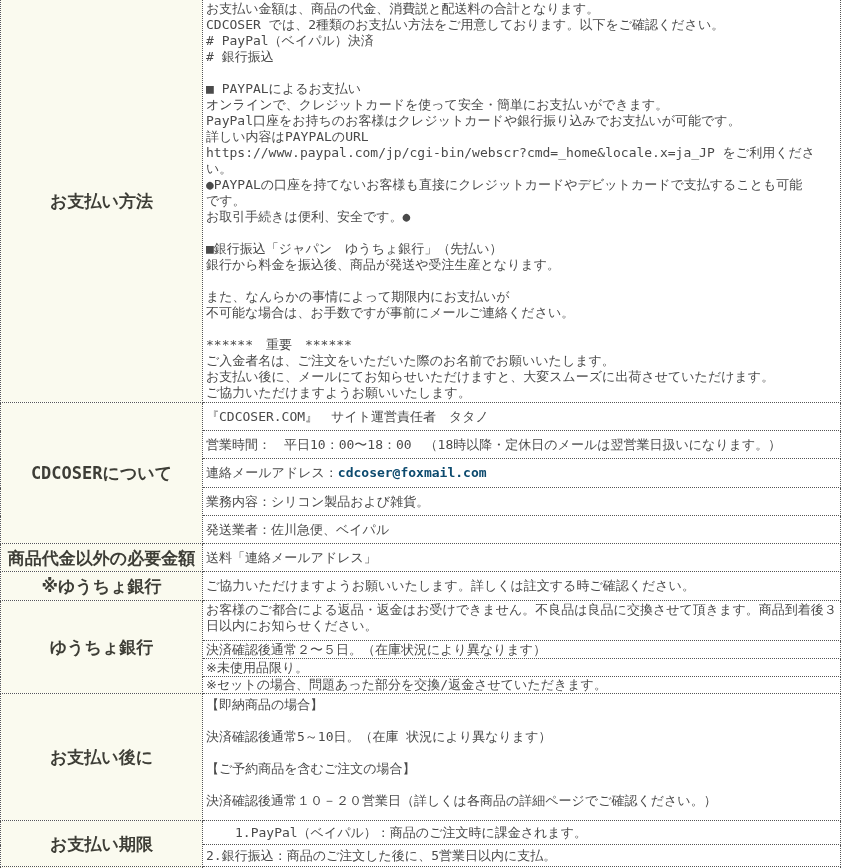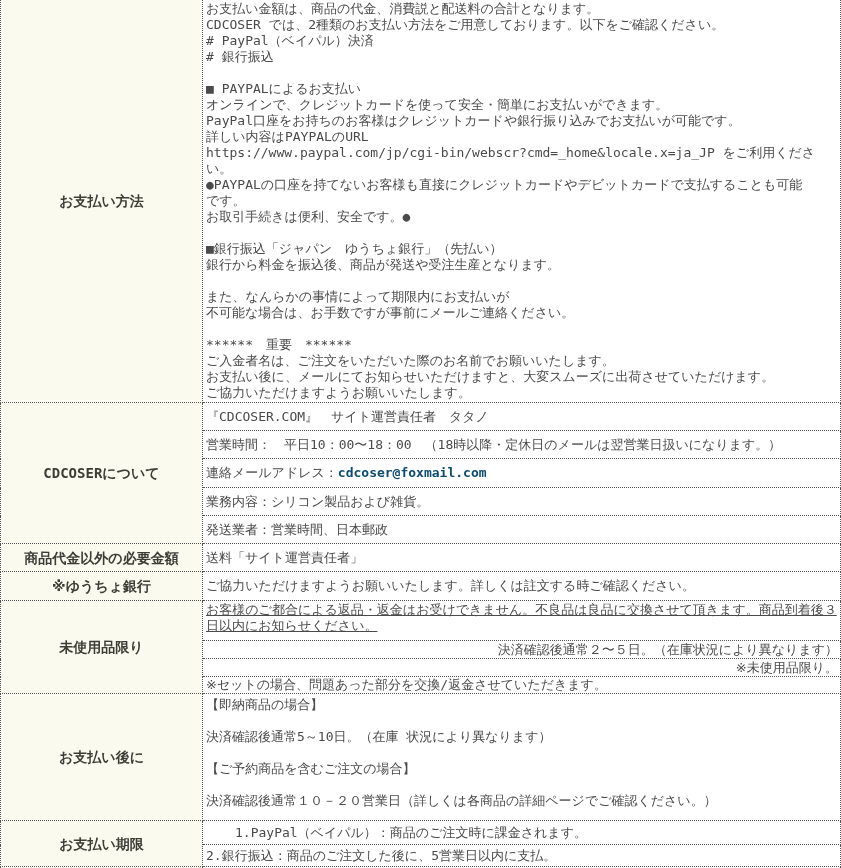--- a/index.html
+++ b/index.html
@@ -30,42 +30,42 @@
     line-height: 16px;
     overflow: hidden;
   }
   table.info tr:first-child th,
   table.info tr:first-child td { border-top: none; }
   th.lbl {
     width: 197px;
     background: #fafaef;
     color: #3d3d36;
     font-weight: bold;
-    font-size: 14px;
+    font-size: 17px;
     text-align: center;
     vertical-align: middle;
     padding: 1px 2px;
   }
   td.cnt {
     background: #ffffff;
     vertical-align: middle;
     padding: 1px 2px 1px 3px;
   }
   td.pre {
     white-space: pre-wrap;
     word-break: break-all;
     vertical-align: top;
     line-height: 16.5px;
     padding-top: 1px;
   }
   td.h-pay   { height: 394px; }
   td.h25     { height: 25px; }
   td.h26     { height: 26px; }
-  td.h37     { height: 37px; vertical-align: top; text-decoration: underline; }
-  td.h17     { height: 17px; padding-top: 0; padding-bottom: 0; text-align: right; }
+  td.h37     { height: 37px; vertical-align: top; }
+  td.h17     { height: 17px; padding-top: 0; padding-bottom: 0; }
   td.h15     { height: 15px; padding-top: 0; padding-bottom: 0; }
   td.h-deliv { height: 122px; padding-top: 3px; }
   td.h21     { height: 21px; padding-left: 32px; }
   td.h19     { height: 19px; }
   .email { font-weight: bold; color: #0c4a6e; }
   .bottom-bar {
     height: 4px;
     background: #0a0a0a;
     width: 841px;
     margin-top: auto;
@@ -115,35 +115,35 @@
       </tr>
       <tr>
         <td class="cnt h26">
           <span>連絡メールアドレス：</span><span class="email">cdcoser@foxmail.com</span>
         </td>
       </tr>
       <tr>
         <td class="cnt h25">業務内容：シリコン製品および雑貨。</td>
       </tr>
       <tr>
-        <td class="cnt h25">発送業者：営業時間、日本郵政</td>
+        <td class="cnt h25">発送業者：佐川急便、ベイパル</td>
       </tr>
 
       <tr>
         <th class="lbl">商品代金以外の必要金額</th>
-        <td class="cnt h25">送料「サイト運営責任者」</td>
+        <td class="cnt h25">送料「連絡メールアドレス」</td>
       </tr>
 
       <tr>
         <th class="lbl">※ゆうちょ銀行</th>
         <td class="cnt h26">ご協力いただけますようお願いいたします。詳しくは註文する時ご確認ください。</td>
       </tr>
 
       <tr>
-        <th class="lbl" rowspan="4">未使用品限り</th>
+        <th class="lbl" rowspan="4">ゆうちょ銀行</th>
         <td class="cnt h37">お客様のご都合による返品・返金はお受けできません。不良品は良品に交換させて頂きます。商品到着後３日以内にお知らせください。</td>
       </tr>
       <tr>
         <td class="cnt h17">決済確認後通常２〜５日。（在庫状況により異なります）</td>
       </tr>
       <tr>
         <td class="cnt h17">※未使用品限り。</td>
       </tr>
       <tr>
         <td class="cnt h15">※セットの場合、問題あった部分を交換/返金させていただきます。</td>

